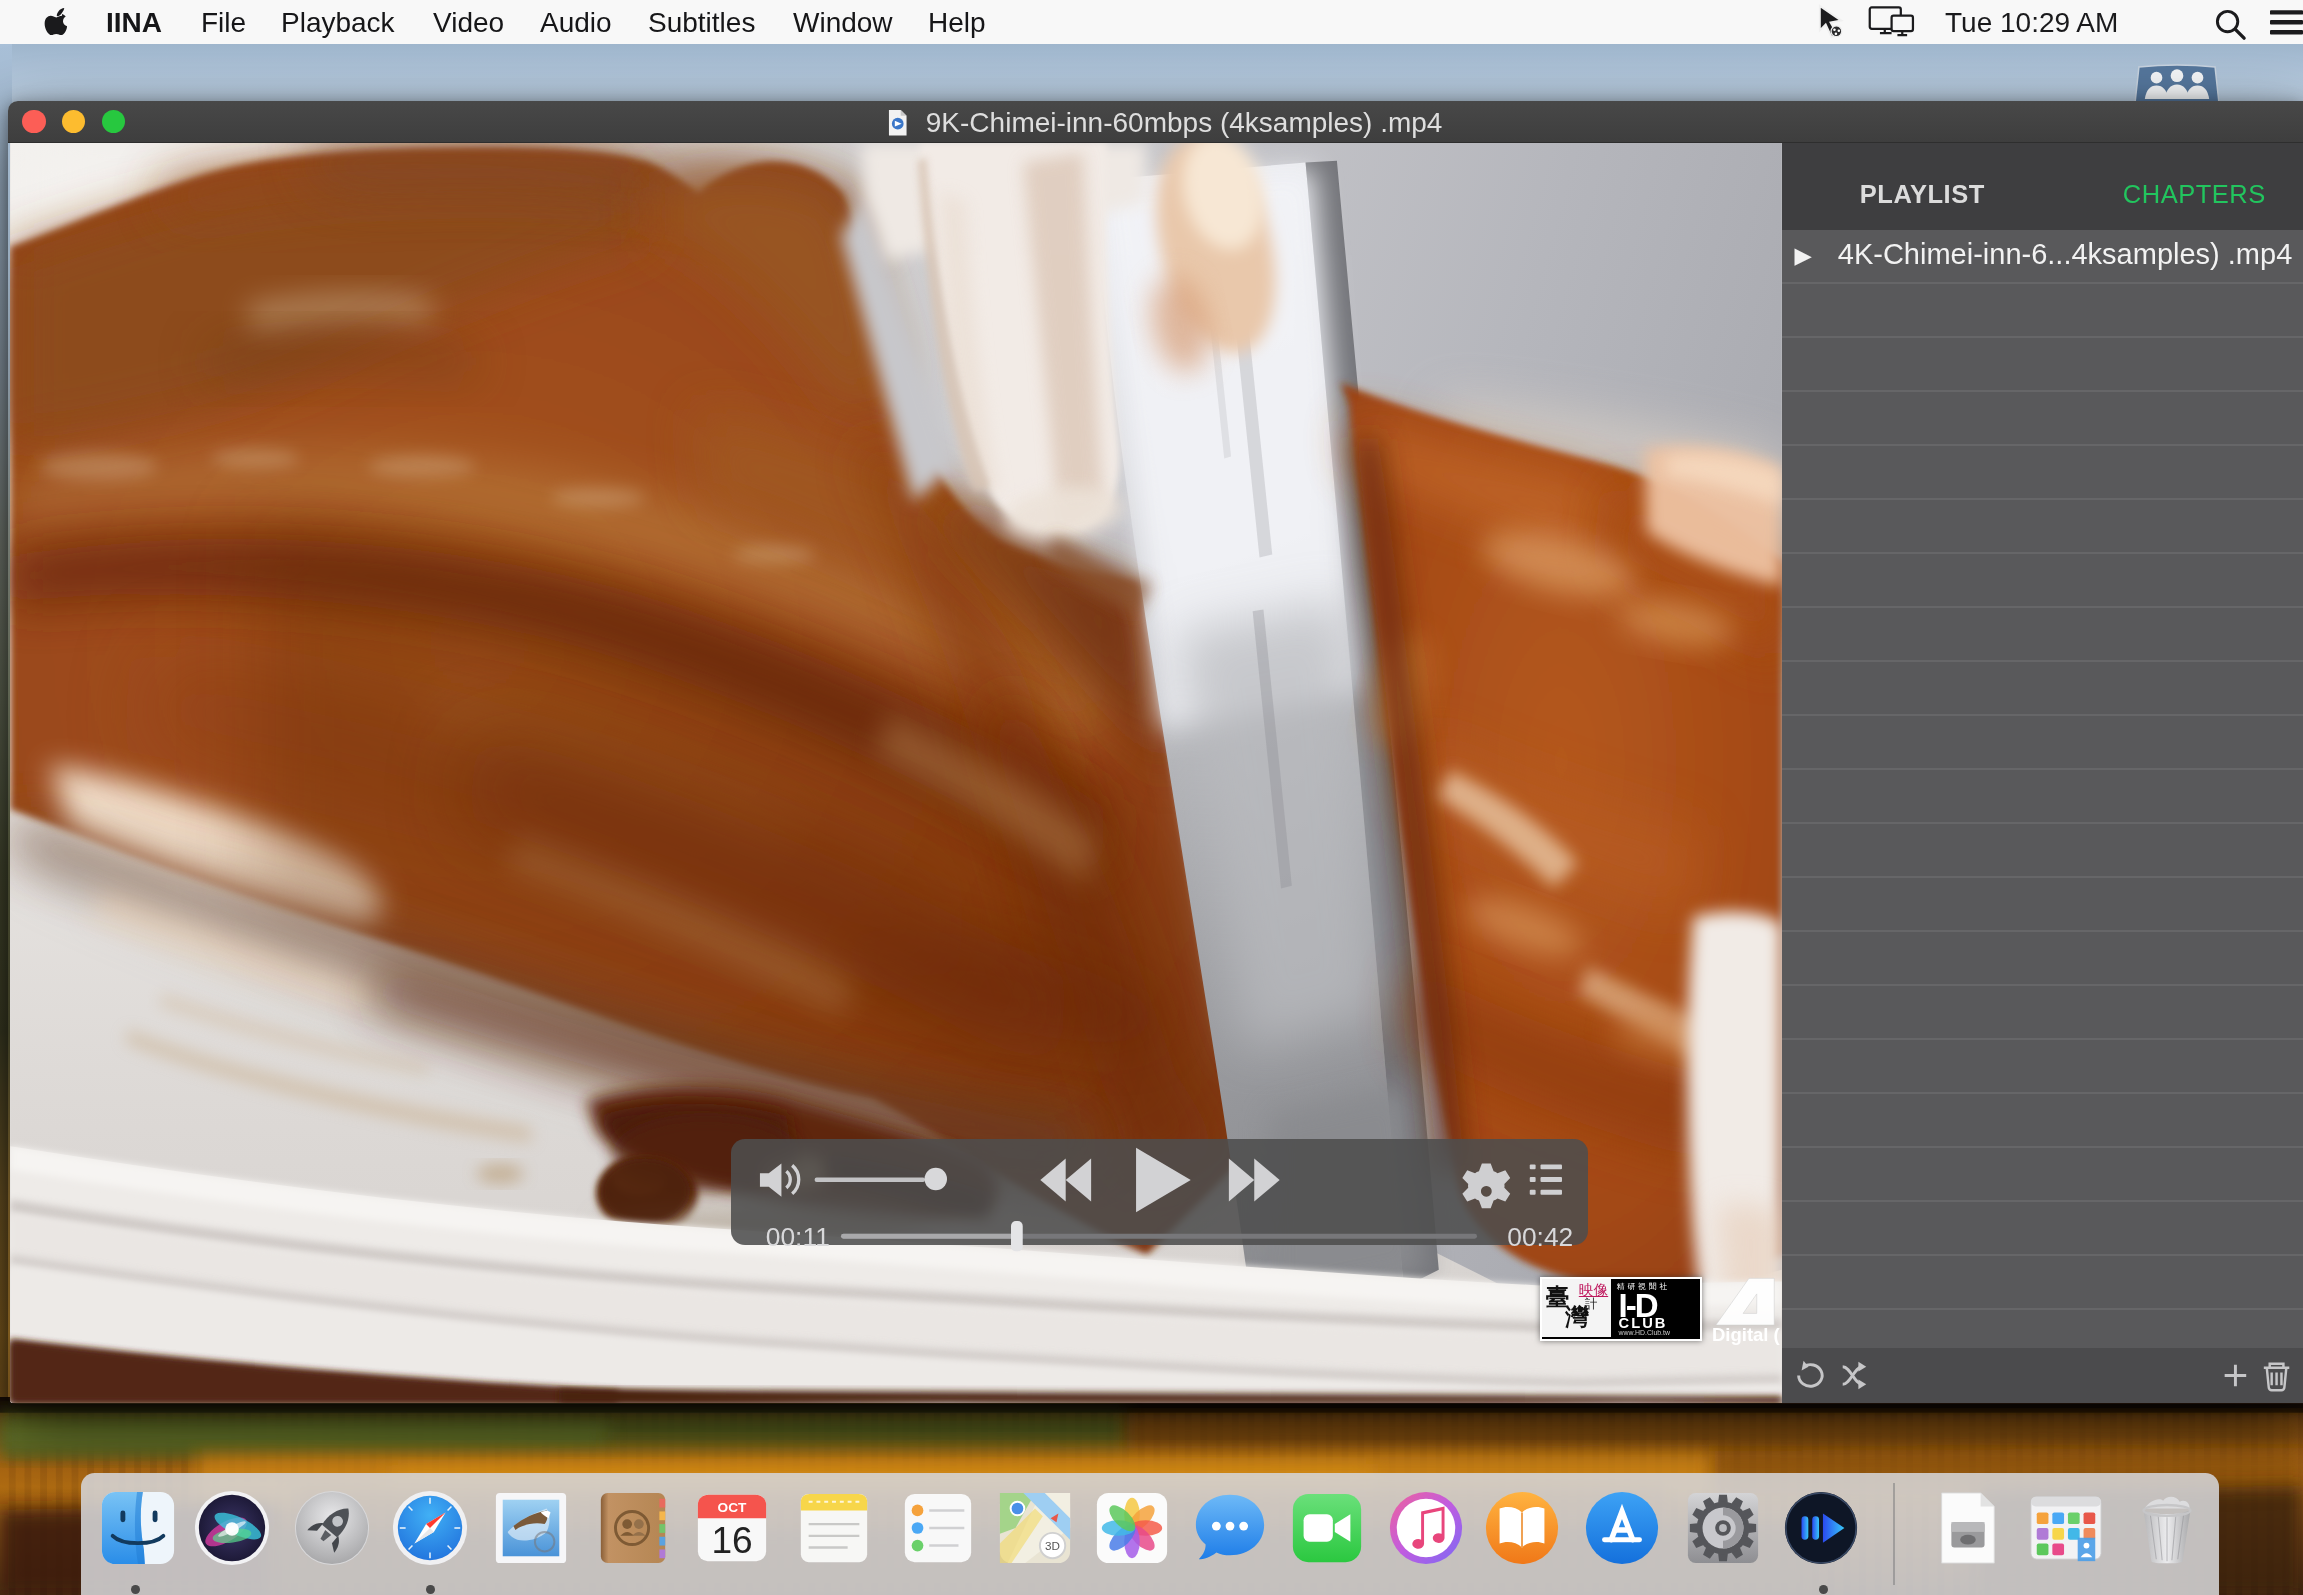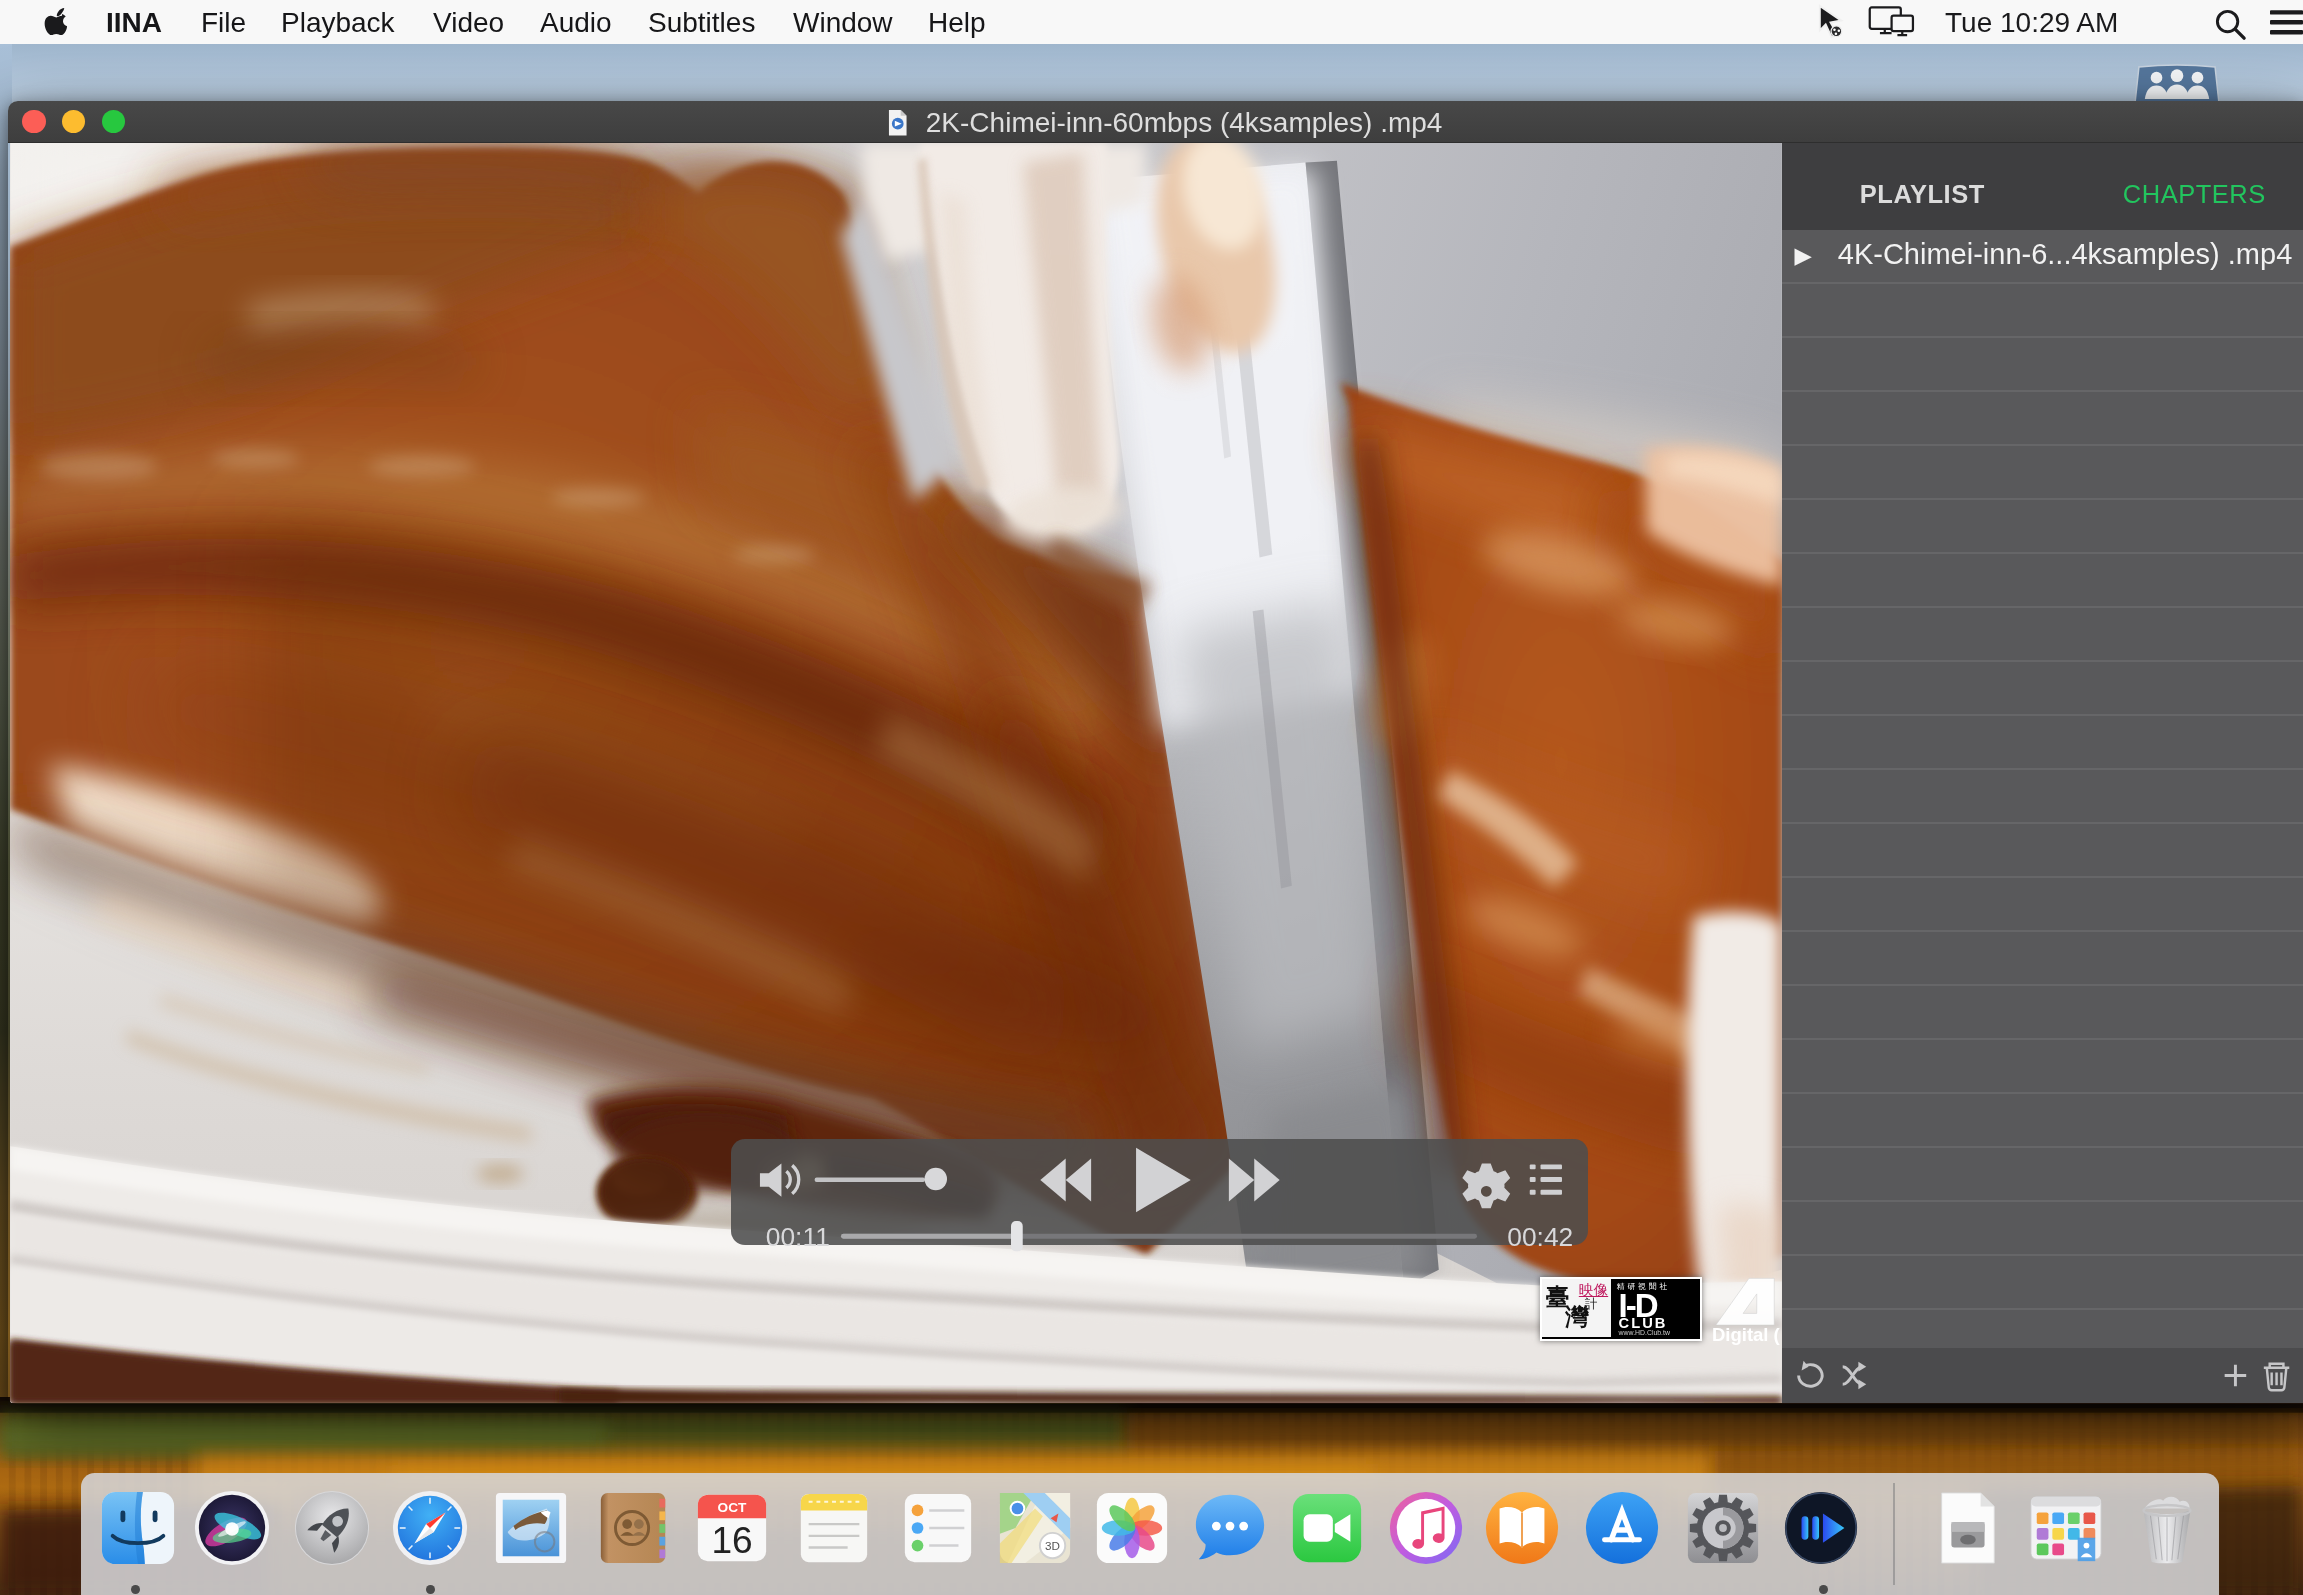--- a/index.html
+++ b/index.html
@@ -301,21 +301,21 @@
     <div id="titlebar">
       <div class="tl" id="tl-r"></div>
         <div class="tl" id="tl-y"></div>
         <div class="tl" id="tl-g"></div>
       <svg style="position:absolute;left:878px;top:7.8px;" width="23.5" height="27.4" viewBox="0 0 24 28">
           <path d="M3,1 L15,1 L21,7 L21,27 L3,27 Z" fill="#f2f2f2"></path>
           <path d="M15,1 L15,7 L21,7 Z" fill="#c8c8c8"></path>
           <circle cx="12" cy="15" r="6" fill="#3a76c8"></circle>
           <path d="M9,12 l7,3 -7,3 Z" fill="#fff"></path>
         </svg>
-      <span id="wintitle">2K-Chimei-inn-60mbps (4ksamples) .mp4</span>
+      <span id="wintitle">9K-Chimei-inn-60mbps (4ksamples) .mp4</span>
     </div>
     <div id="osc">
 <svg width="857" height="127" viewBox="0 0 874 130">
   <g fill="#d2d2d4" stroke="none">
     <path d="M28,35 h9 l13,-10 v34 l-13,-10 h-9 Z"></path>
     <path d="M55,33 a11 11 0 0 1 0,17" fill="none" stroke="#d2d2d4" stroke-width="3.4"></path>
     <path d="M61,27 a19 19 0 0 1 0,29" fill="none" stroke="#d2d2d4" stroke-width="3.4"></path>
     <rect x="84" y="39.5" width="113" height="4.5" rx="2" fill="#c2c2c4"></rect>
     <circle cx="208" cy="41" r="11.5" fill="#d8d8da"></circle>
     <path d="M341,20 L315,42 L341,64 Z"></path>

